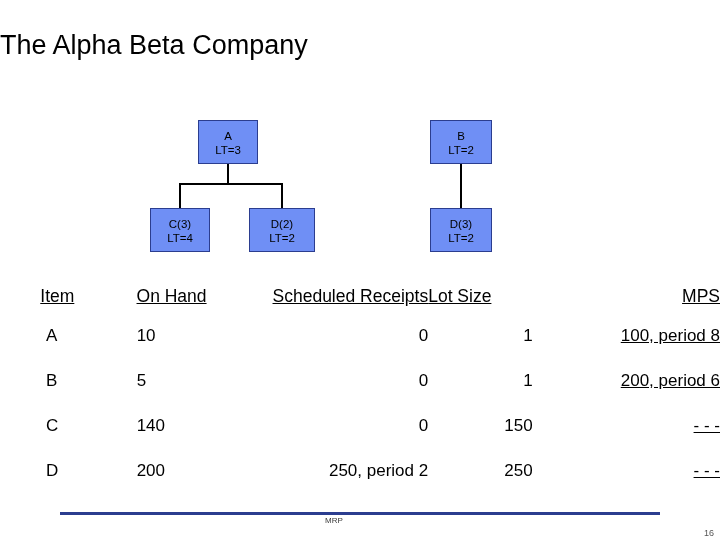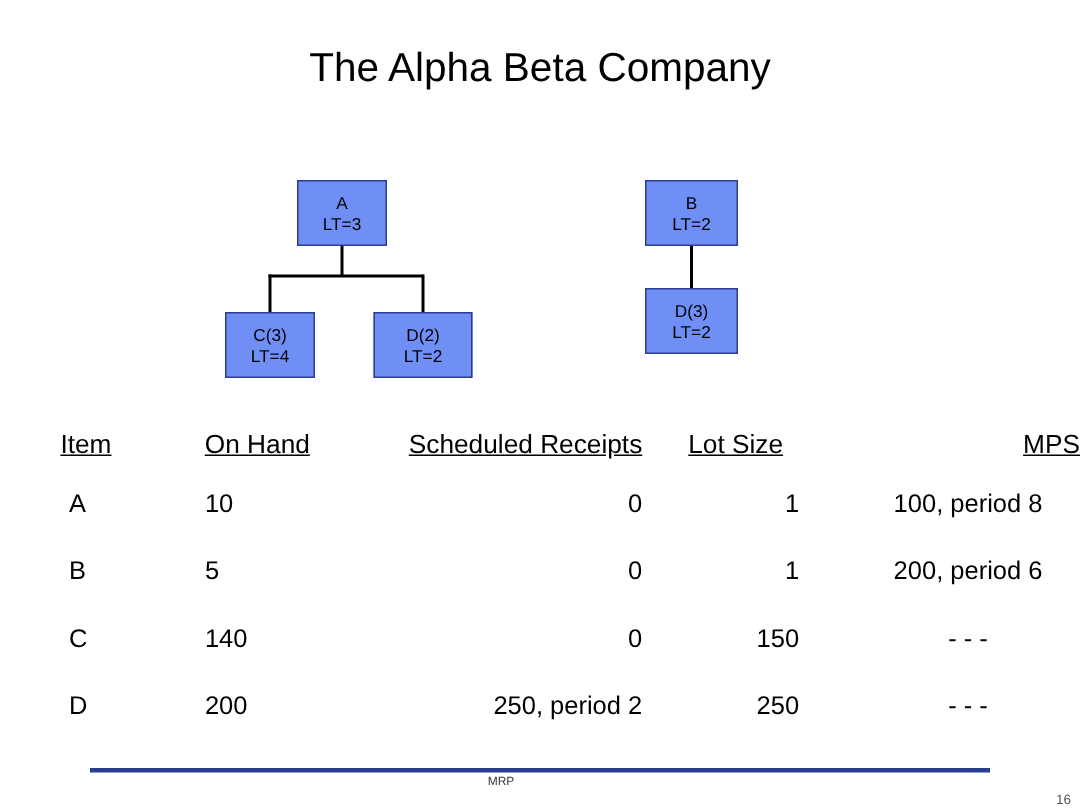--- a/index.html
+++ b/index.html
@@ -21,21 +21,21 @@
     width: 720px;
     height: 540px;
   }
 
   
   #title {
     position: absolute;
     left: 0;
     top: 30px;
     width: 720px;
-    text-align: center;
+    text-align: left;
     font-size: 27px;
     color: #000000;
     letter-spacing: 0px;
     white-space: nowrap;
   }
 
   
   #bom {
     position: absolute;
     left: 0;
@@ -53,21 +53,21 @@
     text-align: center;
     padding-top: 8px;
     box-sizing: border-box;
   }
   .node .l2 { display: block; }
 
   #node-a  { left: 198px; top: 0px;  width: 60px; height: 44px; }
   #node-b  { left: 430px; top: 0px;  width: 62px; height: 44px; }
   #node-c  { left: 150px; top: 88px; width: 60px; height: 44px; }
   #node-d2 { left: 249px; top: 88px; width: 66px; height: 44px; }
-  #node-d3 { left: 430px; top: 72px; width: 62px; height: 44px; }
+  #node-d3 { left: 430px; top: 88px; width: 62px; height: 44px; }
 
   .connector { position: absolute; background: #000000; }
   
   #conn-a-down   { left: 227px; top: 44px;  width: 2px;  height: 20px; }
   
   #conn-hbar     { left: 179px; top: 63px;  width: 103px; height: 2px; }
   
   #conn-c-down   { left: 179px; top: 63px;  width: 2px;  height: 25px; }
   
   #conn-d2-down  { left: 281px; top: 63px;  width: 2px;  height: 25px; }
@@ -94,27 +94,27 @@
     text-decoration: underline;
     white-space: nowrap;
   }
   tbody td {
     padding: 13px 0 12px 0;
     white-space: nowrap;
   }
   .c-item   { width: 92px;  text-align: center; }
   .c-onhand { width: 110px; text-align: center; }
   .c-sched  { width: 218px; text-align: right; }
-  .c-lot    { width: 130px; text-align: center; }
+  .c-lot    { width: 130px; text-align: left; }
   .c-mps    { width: 170px; text-align: right; }
 
   tbody .c-item   { text-align: left; padding-left: 46px; }
   tbody .c-onhand { text-align: left; padding-left: 22px; }
   tbody .c-lot    { text-align: right; padding-right: 20px; }
-  tbody .c-mps    { text-align: center;  padding-left: 18px; }
+  tbody .c-mps    { text-align: right;  padding-left: 18px; text-decoration: underline; }
 
   
   #footer-rule {
     position: absolute;
     left: 60px;
     top: 512px;
     width: 600px;
     height: 3px;
     background: #2b3d8f;
   }

